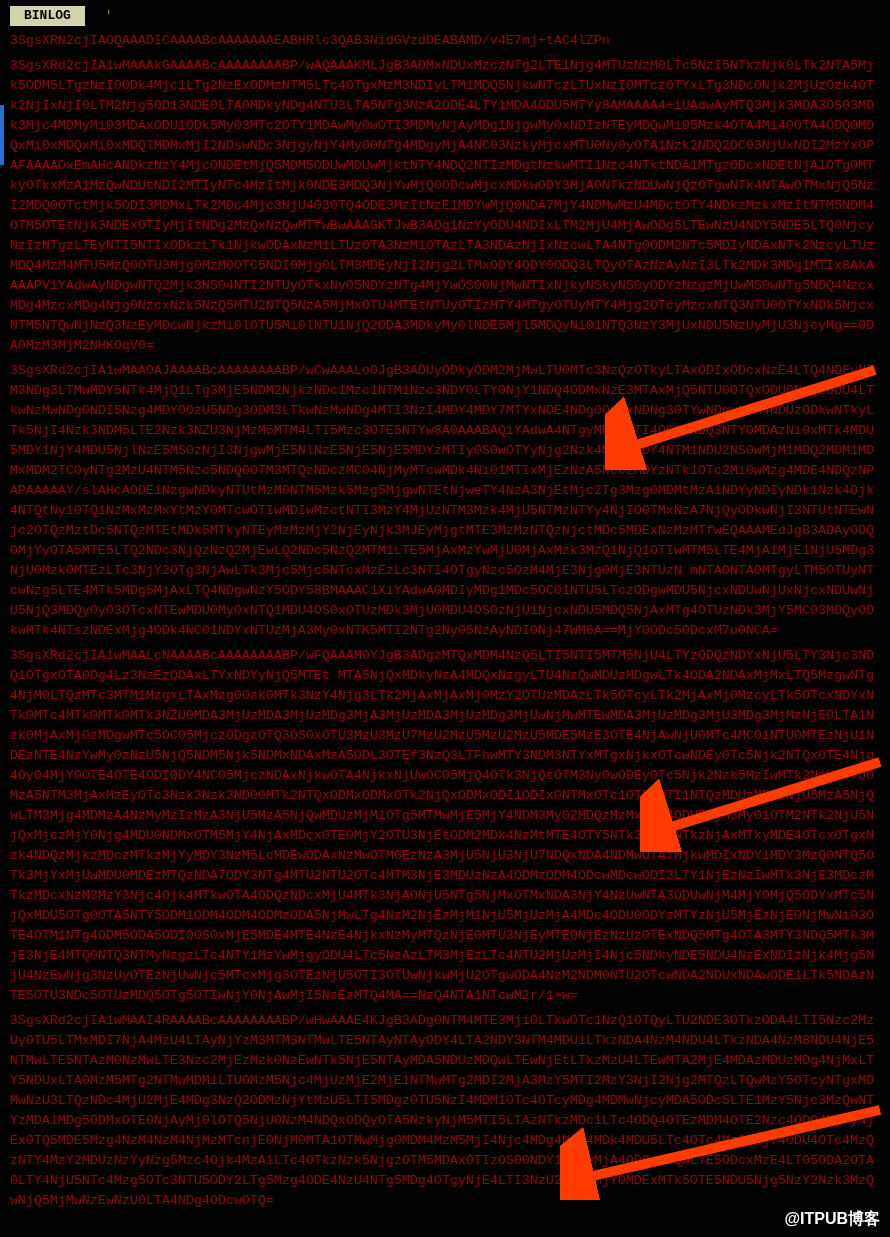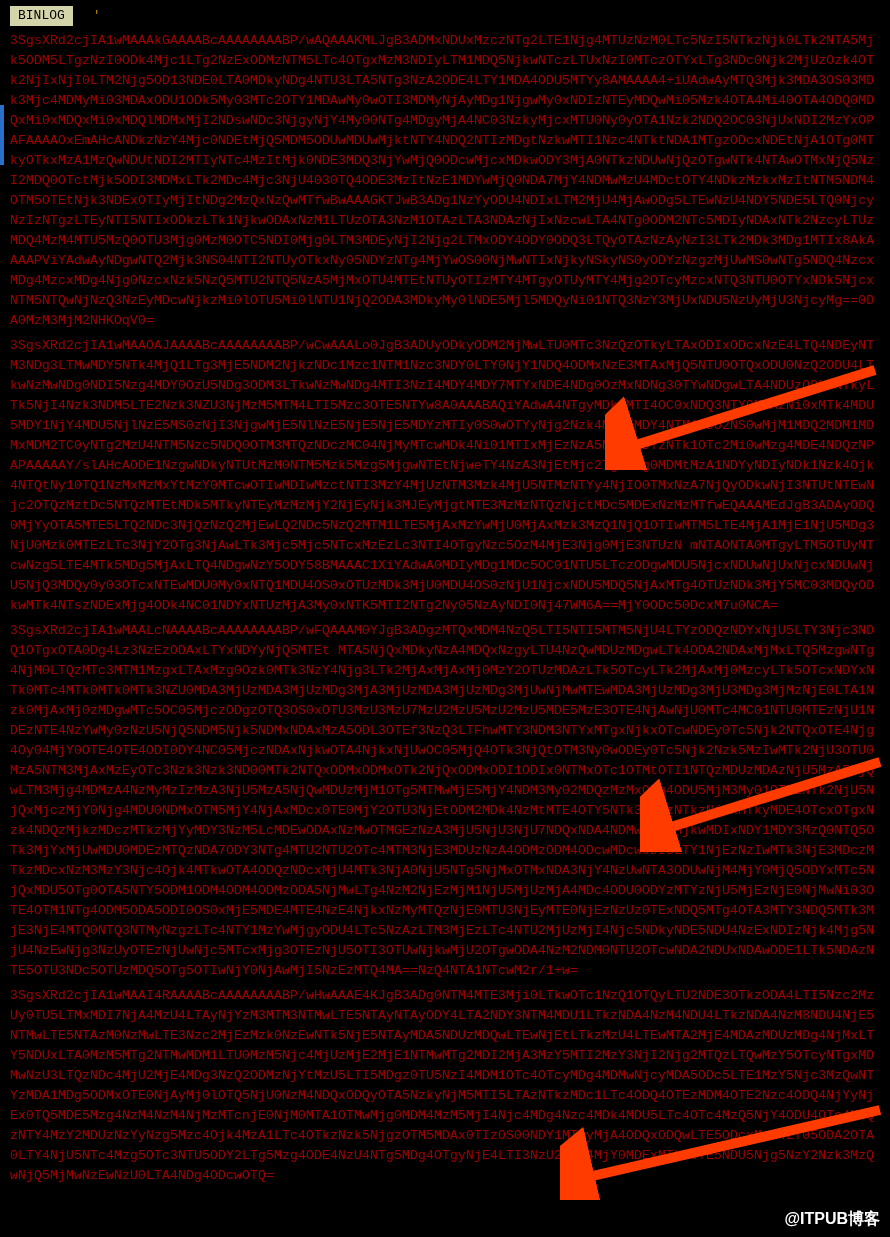--- a/index.html
+++ b/index.html
@@ -24,22 +24,22 @@
       left: 0;
       top: 105px;
       width: 4px;
       height: 60px;
       background: #2a6fc9;
     }
     .header-label {
       display: inline-block;
       background: #d4d4aa;
       color: #000;
-      font-weight: normal;
-      padding: 0 8px;
+      font-weight: bold;
+      padding: 0 14px;
     }
     .header-quote {
       color: #b08000;
       margin-left: 12px;
     }
     .block {
       margin-top: 5px;
       word-break: break-all;
       white-space: pre-wrap;
       letter-spacing: 0.2px;
@@ -65,20 +65,21 @@
 <body>
 
 <div class="scroll-indicator"></div>
 
 <div>
   <span class="header-label">BINLOG</span>
   <span class="header-quote">'</span>
 </div>
 
 <div id="content">
+    <div class="block">3SgsXRN2cjIAOQAAADICAAAABcAAAAAAAEABHRlc3QAB3NidGVzdDEABAMD/v4E7mj+tAC4lZPn</div>
     <div class="block">3SgsXRd2cjIA1wMAAAkGAAAABcAAAAAAAABP/wAQAAAKMLJgB3ADMxNDUxMzczNTg2LTE1Njg4MTUzNzM0LTc5NzI5NTkzNjk0LTk2NTA5Mjk5ODM5LTgzNzI0ODk4Mjc1LTg2NzExODMzNTM5LTc4OTgxMzM3NDIyLTM1MDQ5NjkwNTczLTUxNzI0MTczOTYxLTg3NDc0Njk2MjUzOzk4OTk2NjIxNjI0LTM2Njg5OD13NDE0LTA0MDkyNDg4NTU3LTA5NTg3NzA2ODE4LTY1MDA4ODU5MTYy8AMAAAA4+iUAdwAyMTQ3Mjk3MDA3OS03MDk3Mjc4MDMyMi03MDAxODU1ODk5My03MTc2OTY1MDAwMy0wOTI3MDMyNjAyMDg1NjgwMy0xNDIzNTEyMDQwMi05Mzk4OTA4Mi40OTA4ODQ0MDQxMi0xMDQxMi0xMDQlMDMxMjI2NDswNDc3NjgyNjY4My00NTg4MDgyMjA4NC03NzkyMjcxMTU0Ny0yOTA1Nzk2NDQ2OC03NjUxNDI2MzYxOPAFAAAAOxEmAHcANDkzNzY4Mjc0NDEtMjQ5MDM5ODUwMDUwMjktNTY4NDQ2NTIzMDgtNzkwMTI1Nzc4NTktNDA1MTgzODcxNDEtNjA1OTg0MTkyOTkxMzA1MzQwNDUtNDI2MTIyNTc4MzItMjk0NDE3MDQ3NjYwMjQ0ODcwMjcxMDkwODY3MjA0NTkzNDUwNjQzOTgwNTk4NTAwOTMxNjQ5NzI2MDQ0OTctMjk5ODI3MDMxLTk2MDc4Mjc3NjU4030TQ4ODE3MzItNzE1MDYwMjQ0NDA7MjY4NDMwMzU4MDctOTY4NDkzMzkxMzItNTM5NDM4OTM5OTEtNjk3NDExOTIyMjItNDg2MzQxNzQwMTfwBwAAAGKTJwB3ADg1NzYyODU4NDIxLTM2MjU4MjAwODg5LTEwNzU4NDY5NDE5LTQ0NjcyNzIzNTgzLTEyNTI5NTIxODkzLTk1NjkwODAxNzM1LTUzOTA3NzM1OTAzLTA3NDAzNjIxNzcwLTA4NTg0ODM2NTc5MDIyNDAxNTk2NzcyLTUzMDQ4MzM4MTU5MzQ0OTU3Mjg0MzM0OTC5NDI0Mjg0LTM3MDEyNjI2Njg2LTMxODY4ODY0ODQ3LTQyOTAzNzAyNzI3LTk2MDk3MDg1MTIx8AkAAAAPViYAdwAyNDgwNTQ2Mjk3NS04NTI2NTUyOTkxNy05NDYzNTg4MjYwOS00NjMwNTIxNjkyNSkyNS0yODYzNzgzMjUwMS0wNTg5NDQ4NzcxMDg4MzcxMDg4Njg0NzcxNzk5NzQ5MTU2NTQ5NzA5MjMxOTU4MTEtNTUyOTIzMTY4MTgyOTUyMTY4Mjg2OTcyMzcxNTQ3NTU0OTYxNDk5NjcxNTM5NTQwNjNzQ3NzEyMDcwNjkzMi0lOTU5Mi0lNTU1NjQ2ODA3MDkyMy0lNDE5Mjl5MDQyNi01NTQ3NzY3MjUxNDU5NzUyMjU3NjcyMg==0DA0MzM3MjM2NHKOqV0=</div>
     <div class="block">3SgsXRd2cjIA1wMAAOAJAAAABcAAAAAAAABP/wCwAAALo0JgB3ADUyODkyODM2MjMwLTU0MTc3NzQzOTkyLTAxODIxODcxNzE4LTQ4NDEyNTM3NDg3LTMwMDY5NTk4MjQ1LTg3MjE5NDM2NjkzNDc1Mzc1NTM1Nzc3NDY0LTY0NjY1NDQ4ODMxNzE3MTAxMjQ5NTU0OTQxODU0NzQ2ODU4LTkwNzMwNDg0NDI5Nzg4MDY0OzU5NDg3ODM3LTkwNzMwNDg4MTI3NzI4MDY4MDY7MTYxNDE4NDg0OzMxNDNg30TYwNDgwLTA4NDUzODkwNTkyLTk5NjI4Nzk3NDM5LTE2Nzk3NZU3NjMzM5MTM4LTI5Mzc3OTE5NTYw8A0AAABAQiYAdwA4NTgyMDkzMTI4OC0xNDQ3NTY0MDAzNi0xMTk4MDU5MDY1NjY4MDU5NjlNzE5MS0zNjI3NjgwMjE5NlNzE5NjE5NjE5MDYzMTIy0S0wOTYyNjg2Nzk4MC05MDY4NTM1NDU2NS0wMjM1MDQ2MDM1MDMxMDM2TC0yNTg2MzU4NTM5Nzc5NDQ0OTM3MTQzNDczMC04NjMyMTcwMDk4Ni01MTIxMjEzNzA5NC0zMDYzNTk1OTc2Mi0wMzg4MDE4NDQzNPAPAAAAAY/slAHcAODE1NzgwNDkyNTUtMzM0NTM5Mzk5Mzg5MjgwNTEtNjweTY4NzA3NjEtMjc2Tg3Mzg0MDMtMzA1NDYyNDIyNDk1Nzk4Ojk4NTQtNy10TQ1NzMxMzMxYtMzY0MTcwOTIwMDIwMzctNTI3MzY4MjUzNTM3Mzk4MjU5NTMzNTYy4NjIO0TMxNzA7NjQyODkwNjI3NTUtNTEwNjc2OTQzMztDc5NTQzMTEtMDk5MTkyNTEyMzMzMjY2NjEyNjk3MJEyMjgtMTE3MzMzNTQzNjctMDc5MDExNzMzMTfwEQAAAMEdJgB3ADAyODQ0MjYyOTA5MTE5LTQ2NDc3NjQzNzQ2MjEwLQ2NDc5NzQ2MTM1LTE5MjAxMzYwMjU0MjAxMzk3MzQ1NjQ1OTIwMTM5LTE4MjA1MjE1NjU5MDg3NjU0Mzk0MTEzLTc3NjY2OTg3NjAwLTk3Mjc5Mjc5NTcxMzEzLc3NTI4OTgyNzc5OzM4MjE3Njg0MjE3NTUzN mNTAONTA0MTgyLTM5OTUyNTcwNzg5LTE4MTk5MDg5MjAxLTQ4NDgwNzY5ODY58BMAAAC1XiYAdwA0MDIyMDg1MDc5OC01NTU5LTczODgwMDU5NjcxNDUwNjUxNjcxNDUwNjU5NjQ3MDQy0y03OTcxNTEwMDU0My0xNTQ1MDU4OS0xOTUzMDk3MjU0MDU4OS0zNjU1NjcxNDU5MDQ5NjAxMTg4OTUzNDk3MjY5MC03MDQyODkwMTk4NTszNDExMjg4ODk4NC01NDYxNTUzMjA3My0xNTK5MTI2NTg2Ny05NzAyNDI0Nj47WM6A==MjY0ODc50DcxM7u0NCA=</div>
     <div class="block">3SgsXRd2cjIA1wMAALcNAAAABcAAAAAAAABP/wFQAAAM0YJgB3ADgzMTQxMDM4NzQ5LTI5NTI5MTM5NjU4LTYzODQzNDYxNjU5LTY3Njc3NDQ1OTgxOTA0Dg4Lz3NzEzODAxLTYxNDYyNjQ5MTEt MTA5NjQxMDkyNzA4MDQxNzgyLTU4NzQwMDUzMDgwLTk4ODA2NDAxMjMxLTQ5MzgwNTg4NjM0LTQzMTc3MTM1MzgxLTAxMzg0Ozk0MTk3NzY4Njg3LTk2MjAxMjAxMj0MzY2OTUzMDAzLTk5OTcyLTk2MjAxMj0MzcyLTk5OTcxNDYxNTk0MTc4MTk0MTk0MTk3NZU0MDA3MjUzMDA3MjUzMDg3MjA3MjUzMDA3MjUzMDg3MjUwNjMwMTEwMDA3MjUzMDg3MjU3MDg3MjMzNjE0LTA1Nzk0MjAxMj0zMDgwMTc5OC05MjczODgzOTQ3OS0xOTU3MzU3MzU7MzU2MzU5MzU2MzU5MDE5MzE3OTE4NjAwNjU0MTc4MC01NTU0MTEzNjU1NDEzNTE4NzYwMy0zNzU5NjQ5NDM5Njk5NDMxNDAxMzA5ODL3OTEf3NzQ3LTFhwMTY3NDM3NTYxMTgxNjkxOTcwNDEy0Tc5Njk2NTQxOTE4Njg4Oy04MjY0OTE4OTE4ODI0DY4NC05MjczNDAxNjkwOTA4NjkxNjUwOC05MjQ4OTk3NjQtOTM3Ny0wODEy0Tc5Njk2Nzk5MzIwMTk2NjU3OTU0MzA5NTM3MjAxMzEyOTc3Nzk3Nzk3ND00MTk2NTQxODMxODMxOTk2NjQxODMxODI1ODIx0NTMxOTc1OTMtOTI1NTQzMDUzMDAzNjU5MzA5NjQwLTM3Mjg4MDMzA4NzMyMzIzMzA3NjU5MzA5NjQwMDUzMjM1OTg5MTMwMjE5MjY4NDM3My02MDQzMzMxOTg4ODU5MjM3My01OTM2NTk2NjU5NjQxMjczMjY0Njg4MDU0NDMxOTM5MjY4NjAxMDcx0TE0MjY2OTU3NjEtODM2MDk4NzMtMTE4OTY5NTk3ODQzNTkzNjAxMTkyMDE4OTcxOTgxNzk4NDQzMjkzMDczMTkzMjYyMDY3NzM5LcMDEwODAxNzMwOTMGEzNzA3MjU5NjU3NjU7NDQxNDA4NDMwOTAzMjkwMDIxNDY1MDY3MzQ0NTQ5OTk3MjYxMjUwMDU0MDEzMTQzNDA7ODY3NTg4MTU2NTU2OTc4MTM3NjE3MDUzNzA4ODMzODM4ODcwMDcwODI3LTY1NjEzNzIwMTk3NjE3MDczMTkzMDcxNzM3MzY3Njc4Ojk4MTkwOTA4ODQzNDcxMjU4MTk3NjA0NjU5NTg5NjMxOTMxNDA3NjY4NzUwNTA3ODUwNjM4MjY0MjQ5ODYxMTc5NjQxMDU5OTg0OTA5NTY5ODM1ODM4ODM4ODMzODA5NjMwLTg4NzM2NjEzMjM1NjU5MjUzMjA4MDc4ODU0ODYzMTYzNjU5MjEzNjE0NjMwNi03OTE4OTM1NTg4ODM5ODA5ODI0OS0xMjE5MDE4MTE4NzE4NjkxNzMyMTQzNjE0MTU3NjEyMTE0NjEzNzUz0TExNDQ5MTg4OTA3MTY3NDQ5MTk3MjE3NjE4MTQ0NTQ3NTMyNzgzLTc4NTY1MzYwMjgyODU4LTc5NzAzLTM3MjEzLTc4NTU2MjUzMjI4Njc5NDkyNDE5NDU4NzExNDIzNjk4Mjg5NjU4NzEwNjg3NzUyOTEzNjUwNjc5MTcxMjg3OTEzNjU5OTI3OTUwNjkwMjU2OTgwODA4NzM2NDM0NTU2OTcwNDA2NDUxNDAwODE1LTk5NDAzNTE5OTU3NDc5OTUzMDQ5OTg5OTIwNjY0NjAwMjI5NzEzMTQ4MA==NzQ4NTA1NTcwM2r/1+w=</div>
     <div class="block">3SgsXRd2cjIA1wMAAI4RAAAABcAAAAAAAABP/wHwAAAE4KJgB3ADg0NTM4MTE3Mji0LTkwOTc1NzQ1OTQyLTU2NDE3OTkzODA4LTI5Nzc2MzUy0TU5LTMxMDI7NjA4MzU4LTAyNjYzM3MTM3NTMwLTE5NTAyNTAyODY4LTA2NDY3NTM4MDU1LTkzNDA4NzM4NDU4LTkzNDA4NzM8NDU4NjE5NTMwLTE5NTAzM0NzMwLTE3Nzc2MjEzMzk0NzEwNTk5NjE5NTAyMDA5NDUzMDQwLTEwNjEtLTkzMzU4LTEwMTA2MjE4MDAzMDUzMDg4NjMxLTY5NDUxLTA0MzM5MTg2NTMwMDM1LTU0MzM5Njc4MjUzMjE2MjE1NTMwMTg2MDI2MjA3MzY5MTI2MzY3NjI2Njg2MTQzLTQwMzY5OTcyNTgxMDMwNzU3LTQzNDc4MjU2MjE4MDg3NzQ2ODMzNjYtMzU5LTI5MDgz0TU5NzI4MDM1OTc4OTcyMDg4MDMwNjcyMDA5ODc5LTE1MzY5Njc3MzQwNTYzMDA1MDg5ODMxOTE0NjAyMj0lOTQ5NjU0NzM4NDQxODQyOTA5NzkyNjM5MTI5LTAzNTkzMDc1LTc4ODQ4OTEzMDM4OTE2Nzc4ODQ4NjYyNjEx0TQ5MDE5Mzg4NzM4NzM4NjMzMTcnjE0NjM0MTA1OTMwMjg0MDM4MzM5MjI4Njc4MDg4Nzc4MDk4MDU5LTc4OTc4MzQ5NjY4ODU4OTc4MzQzNTY4MzY2MDUzNzYyNzg5Mzc4Ojk4MzA1LTc4OTkzNzk5NjgzOTM5MDAx0TIzOS00NDY1MTgyMjA4ODQxODQwLTE5ODcxMzE4LT05ODA2OTA0LTY4NjU5NTc4Mzg5OTc3NTU5ODY2LTg5Mzg4ODE4NzU4NTg5MDg4OTgyNjE4LTI3NzU2NjA4MjY0MDExMTk5OTE5NDU5Njg5NzY2Nzk3MzQwNjQ5MjMwNzEwNzU0LTA4NDg4ODcwOTQ=</div>
   </div>
 
 <div class="arrow" style="left:605px;top:360px;">
   <svg width="280" height="110" viewBox="0 0 280 110">
     <defs>
       <marker id="ah1" markerWidth="10" markerHeight="10" refX="2" refY="5" orient="auto">

